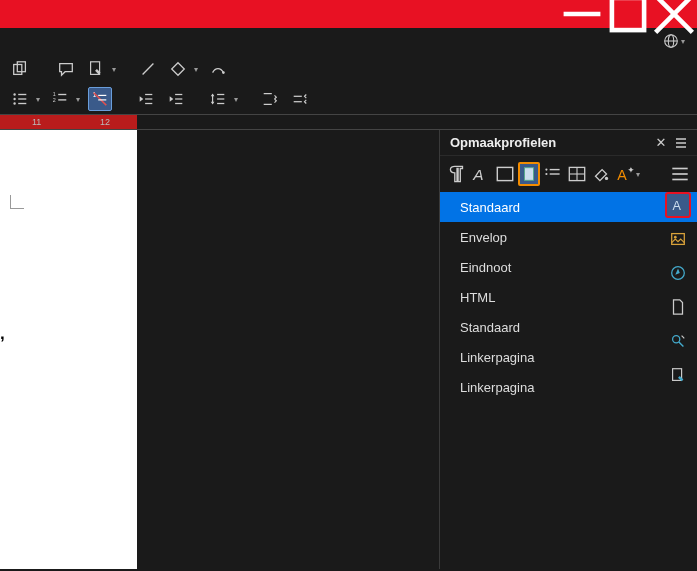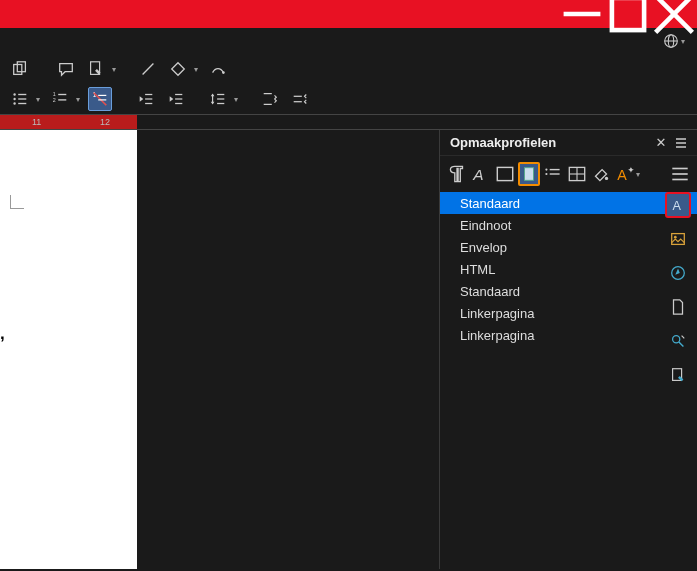--- a/index.html
+++ b/index.html
@@ -143,21 +143,21 @@
   .filter-btn.highlighted {
     border: 2px solid #f28c00;
     background: #3a5a8a;
   }
   .filter-spacer { flex: 1; }
   .style-list {
     flex: 1;
     overflow: auto;
   }
   .style-item {
-    height: 22px;
+    height: 30px;
     display: flex; align-items: center;
     padding: 0 20px;
     color: #ddd;
     font-size: 13px;
   }
   .style-item.selected {
     background: #0173e6;
     color: #fff;
   }
   .right-deck {
@@ -413,24 +413,24 @@
             <line x1="3" y1="10" x2="17" y2="10" stroke="#ccc" stroke-width="1.5"></line>
             <line x1="3" y1="15" x2="17" y2="15" stroke="#ccc" stroke-width="1.5"></line>
           </svg>
         </div>
     </div>
     <div class="style-list">
       <div class="style-item selected">
           <span>Standaard</span>
         </div>
       <div class="style-item">
+          <span>Envelop</span>
+        </div>
+      <div class="style-item">
           <span>Eindnoot</span>
-        </div>
-      <div class="style-item">
-          <span>Envelop</span>
         </div>
       <div class="style-item">
           <span>HTML</span>
         </div>
       <div class="style-item">
           <span>Standaard</span>
         </div>
       <div class="style-item">
           <span>Linkerpagina</span>
         </div>

